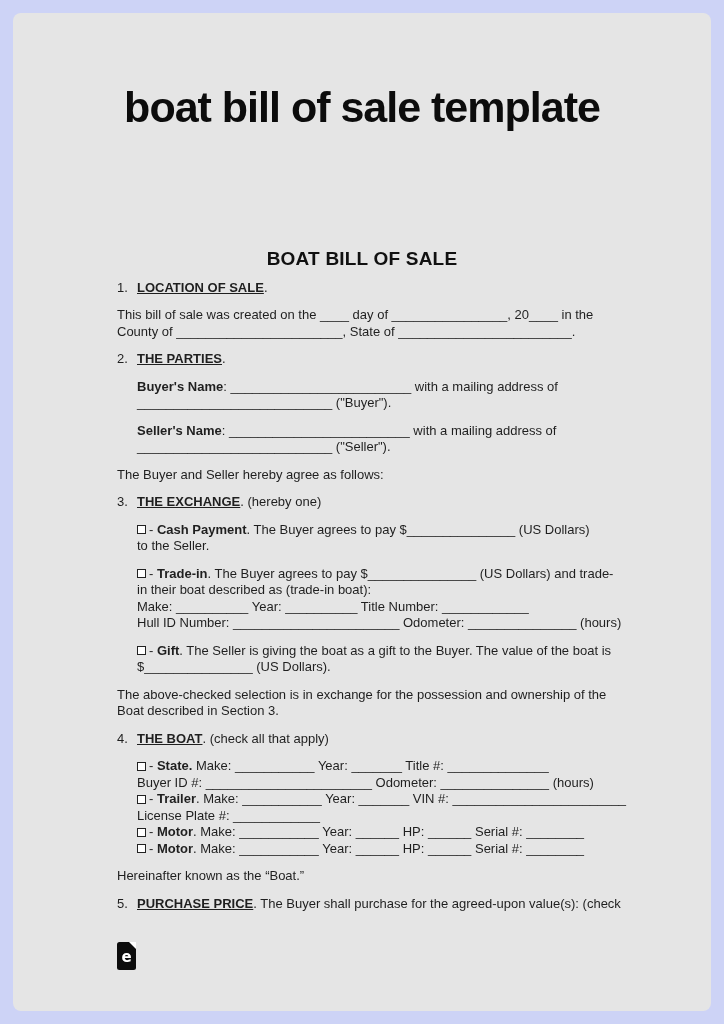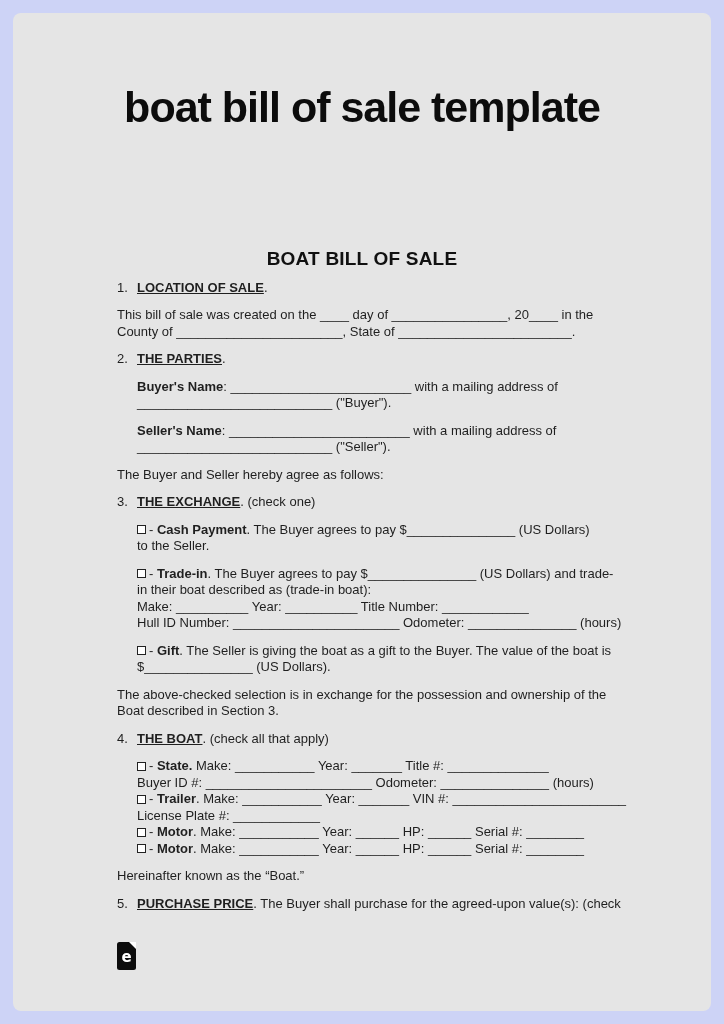--- a/index.html
+++ b/index.html
@@ -124,21 +124,21 @@
       <div class="ln">___________________________ ("Buyer").</div>
     </div>
 
     <div class="blk ind">
       <div class="ln"><b>Seller's Name</b><span>: _________________________ with a mailing address of</span></div>
       <div class="ln">___________________________ ("Seller").</div>
     </div>
 
     <div class="blk">The Buyer and Seller hereby agree as follows:</div>
 
-    <div class="sec"><span class="num">3.</span><span class="ht">THE EXCHANGE</span><span>. (check one)</span></div>
+    <div class="sec"><span class="num">3.</span><span class="ht">THE EXCHANGE</span><span>. (hereby one)</span></div>
 
     <div class="blk ind">
       <div class="ln"><span class="cb"></span><span>- </span><b>Cash Payment</b><span>. The Buyer agrees to pay $_______________ (US Dollars)</span></div>
       <div class="ln">to the Seller.</div>
     </div>
 
     <div class="blk ind">
       <div class="ln"><span class="cb"></span><span>- </span><b>Trade-in</b><span>. The Buyer agrees to pay $_______________ (US Dollars) and trade-</span></div>
       <div class="ln">in their boat described as (trade-in boat):</div>
       <div class="ln">Make: __________ Year: __________ Title Number: ____________</div>

